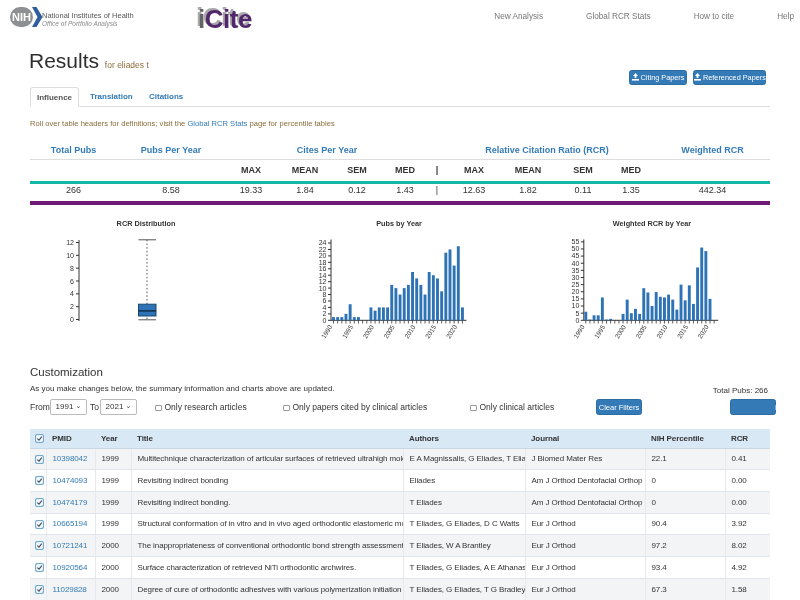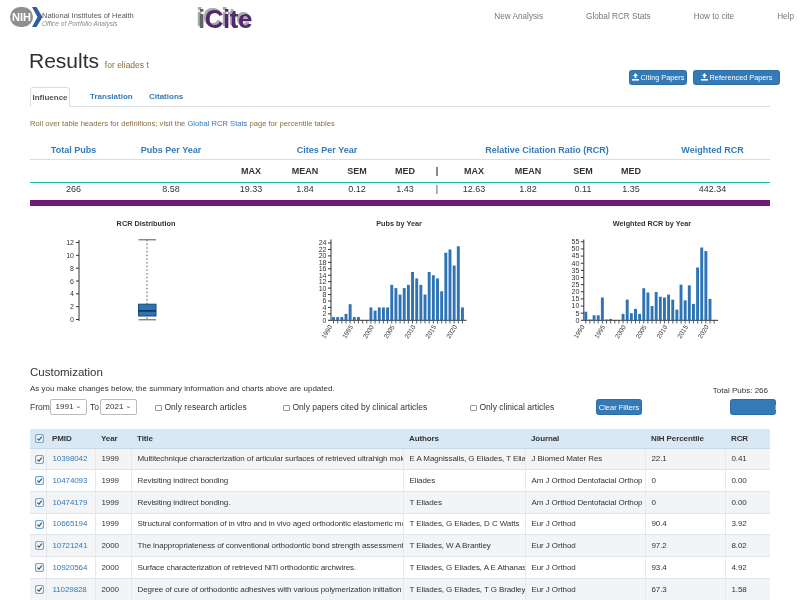--- a/index.html
+++ b/index.html
@@ -13,40 +13,40 @@
 #nihtext2 { position:absolute; left:42px; top:20px; font-size:6.5px; font-style:italic; color:#898b8d; }
 #icite { position:absolute; left:198px; top:3.8px; font-size:26px; font-weight:bold; color:#53276b; letter-spacing:-0.5px; }
 #icite { } #icite .sh { position:absolute; left:-2px; top:-2px; color:#a9a9a9; } #icite .fg { position:relative; }
 #navlinks { position:absolute; top:11.5px; right:6px; font-size:8.2px; color:#777; }
 #navlinks span { margin-left:43px; }
 
 #h1 { position:absolute; left:29px; top:49px; font-size:21px; color:#2e2e2e; }
 #h1 small { font-size:8.5px; color:#8a6d3b; }
 .btn { position:absolute; background:#337ab7; border:1px solid #2e6da4; border-radius:2.5px; color:#fff; font-size:7.3px; text-align:center; white-space:nowrap; }
 #btn-citing { left:629px; top:70px; width:58px; height:15px; line-height:13px; }
-#btn-ref { left:693px; top:70px; width:87px; height:15px; line-height:13px; }
+#btn-ref { left:693px; top:70px; width:73px; height:15px; line-height:13px; }
 .upl { vertical-align:-1px; margin-right:2px; }
 
 #tabs { position:absolute; left:0; top:87px; width:800px; height:20px; }
 #tabline { position:absolute; left:30px; top:19px; width:740px; height:1px; background:#ddd; }
 .tab { position:absolute; top:0; height:20px; font-size:8px; line-height:20px; }
-#tab1 { left:30px; width:40px; border:1px solid #ddd; border-bottom:1px solid #fff; border-radius:3px 3px 0 0; background:#fff; color:#555; text-align:center; z-index:2; font-weight:bold;}
+#tab1 { left:30px; width:49px; border:1px solid #ddd; border-bottom:1px solid #fff; border-radius:3px 3px 0 0; background:#fff; color:#555; text-align:center; z-index:2; font-weight:bold;}
 #tab2 { left:90px; color:#337ab7; font-weight:bold; }
 #tab3 { left:149px; color:#337ab7; font-weight:bold; }
 
 #note { position:absolute; left:30px; top:119px; font-size:7.6px; color:#8a6d3b; }
 #note a { color:#337ab7; }
 
 #sumtbl { position:absolute; left:30px; top:142px; width:740px; border-collapse:collapse; font-size:9px; color:#333; }
 #sumtbl th { font-weight:bold; }
 #sumtbl .b { color:#337ab7; }
 #sumtbl td, #sumtbl th { text-align:center; padding:0; height:17px; }
 #sumtbl tr.r1 th { border-bottom:1px solid #ddd; height:17px; }
-#sumtbl tr.r2 th { border-bottom:1px solid #14b8a6; height:23px; }
-#sumtbl tr.r3 td { border-bottom:6px solid #701a75; height:21px; vertical-align:top; padding-top:1.5px; }
+#sumtbl tr.r2 th { border-bottom:3px solid #14b8a6; height:23px; }
+#sumtbl tr.r3 td { border-bottom:4px solid #701a75; height:21px; vertical-align:top; padding-top:1.5px; }
 
 #charts { position:absolute; left:0; top:215px; width:800px; height:135px; }
 
 #custom-h { position:absolute; left:30px; top:365.5px; font-size:11.5px; color:#333; }
 #custom-p { position:absolute; left:30px; top:384px; font-size:8px; color:#333; }
 #filters { position:absolute; left:30px; top:399px; width:740px; height:16px; font-size:8.5px; color:#333; }
 .sel { position:absolute; top:0; height:16px; border:1px solid #bbb; border-radius:2px; background:#fff; font-size:8px; color:#333; text-align:center; line-height:14px; }
 .sel .car { font-size:7px; color:#444; position:relative; top:-1px; }
 #totpubs { position:absolute; right:32px; top:386px; font-size:8px; color:#333; }
 .cklabel { position:absolute; top:3px; font-size:8.5px; color:#333; }

